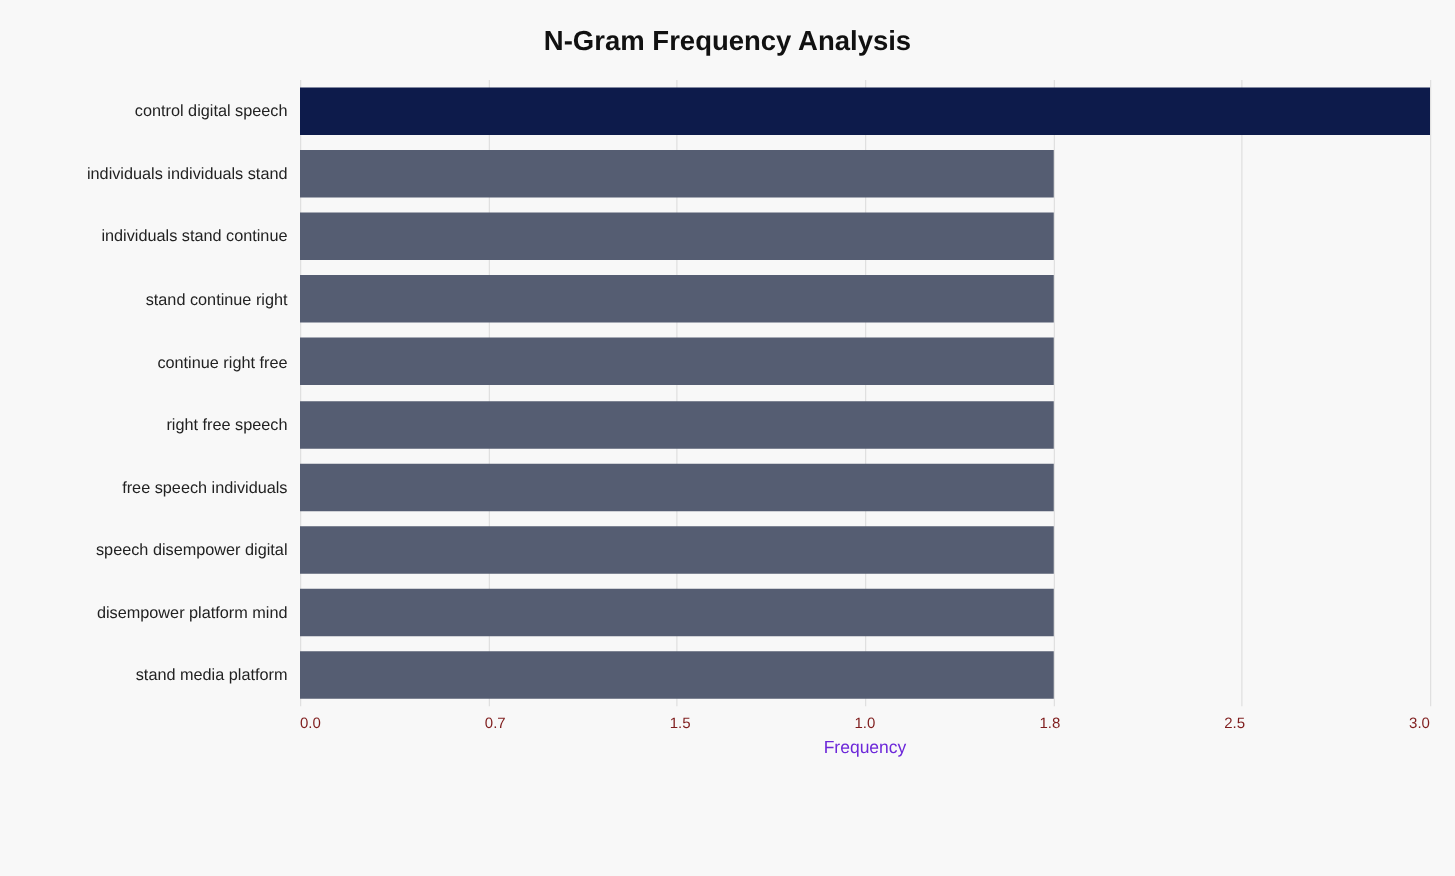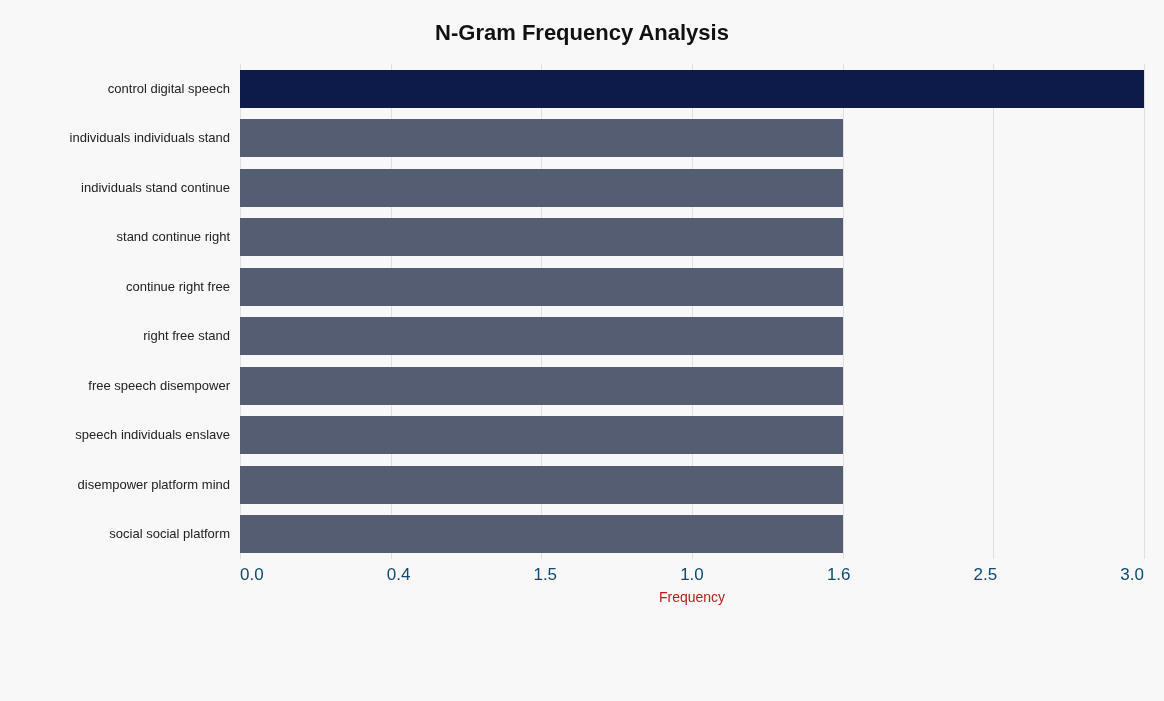--- a/index.html
+++ b/index.html
@@ -107,50 +107,50 @@
       padding-left: 220px;
     }
     .x-labels {
       flex: 1;
       display: flex;
       flex-direction: row;
       justify-content: space-between;
       position: relative;
     }
     .x-label {
-      font-size: 17px;
-      color: #0c4a6e;
+      font-size: 12px;
+      color: #7f1d1d;
       text-align: left;
     }
     .x-axis-title {
       text-align: center;
       font-size: 14px;
-      color: #b91c1c;
+      color: #6d28d9;
       margin-top: 4px;
       padding-left: 220px;
     }
   </style>
 </head>
 <body>
 
 <div class="chart-container">
   <div class="chart-title">N-Gram Frequency Analysis</div>
   <div class="chart-area">
     <div class="bars-wrapper">
       <div class="y-labels" id="y-labels-container">
           <div class="y-label">control digital speech</div>
           <div class="y-label">individuals individuals stand</div>
           <div class="y-label">individuals stand continue</div>
           <div class="y-label">stand continue right</div>
           <div class="y-label">continue right free</div>
-          <div class="y-label">right free stand</div>
-          <div class="y-label">free speech disempower</div>
-          <div class="y-label">speech individuals enslave</div>
+          <div class="y-label">right free speech</div>
+          <div class="y-label">free speech individuals</div>
+          <div class="y-label">speech disempower digital</div>
           <div class="y-label">disempower platform mind</div>
-          <div class="y-label">social social platform</div>
+          <div class="y-label">stand media platform</div>
         </div>
       <div class="bars-and-grid">
 
         <div class="grid-lines" id="grid-lines-container">
             <div class="grid-line" style="left: 0%;"></div>
             <div class="grid-line" style="left: 16.6667%;"></div>
             <div class="grid-line" style="left: 33.3333%;"></div>
             <div class="grid-line" style="left: 50%;"></div>
             <div class="grid-line" style="left: 66.6667%;"></div>
             <div class="grid-line" style="left: 83.3333%;"></div>
@@ -186,23 +186,23 @@
             </div>
             <div class="bar-row">
               <div class="bar gray" style="width: 66.6667%;"></div>
             </div>
           </div>
       </div>
     </div>
     <div class="x-axis">
       <div class="x-labels" id="x-labels-container">
           <span class="x-label">0.0</span>
-          <span class="x-label">0.4</span>
+          <span class="x-label">0.7</span>
           <span class="x-label">1.5</span>
           <span class="x-label">1.0</span>
-          <span class="x-label">1.6</span>
+          <span class="x-label">1.8</span>
           <span class="x-label">2.5</span>
           <span class="x-label">3.0</span>
         </div>
     </div>
     <div class="x-axis-title">Frequency</div>
   </div>
 </div>
 
 </body></html>

